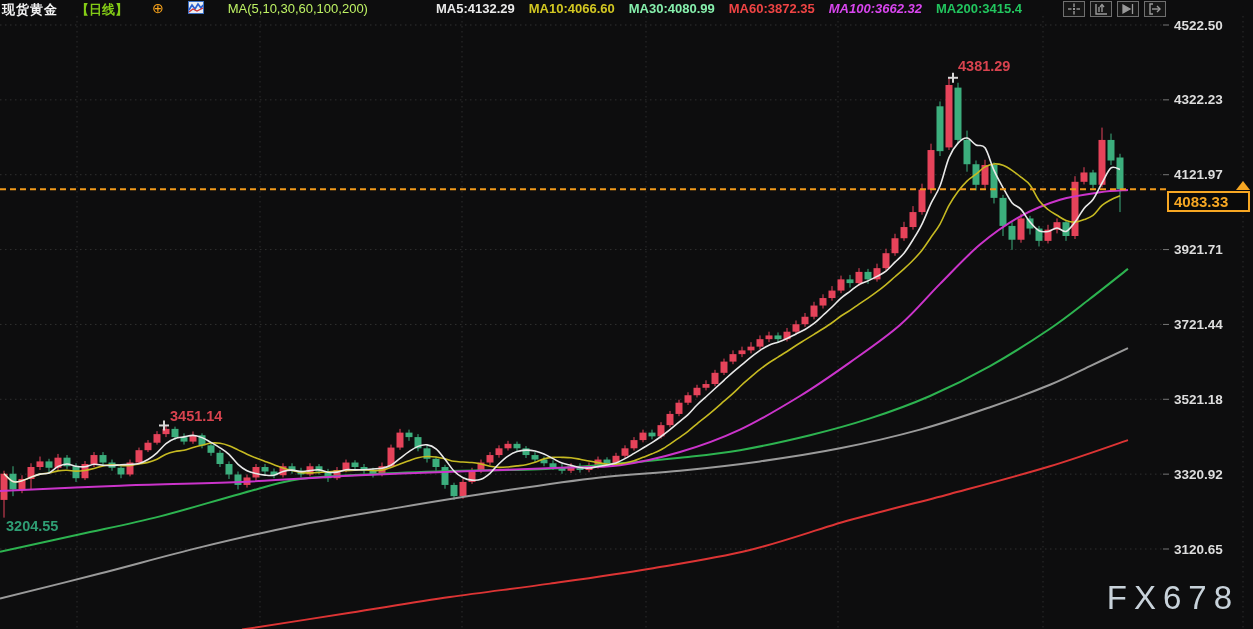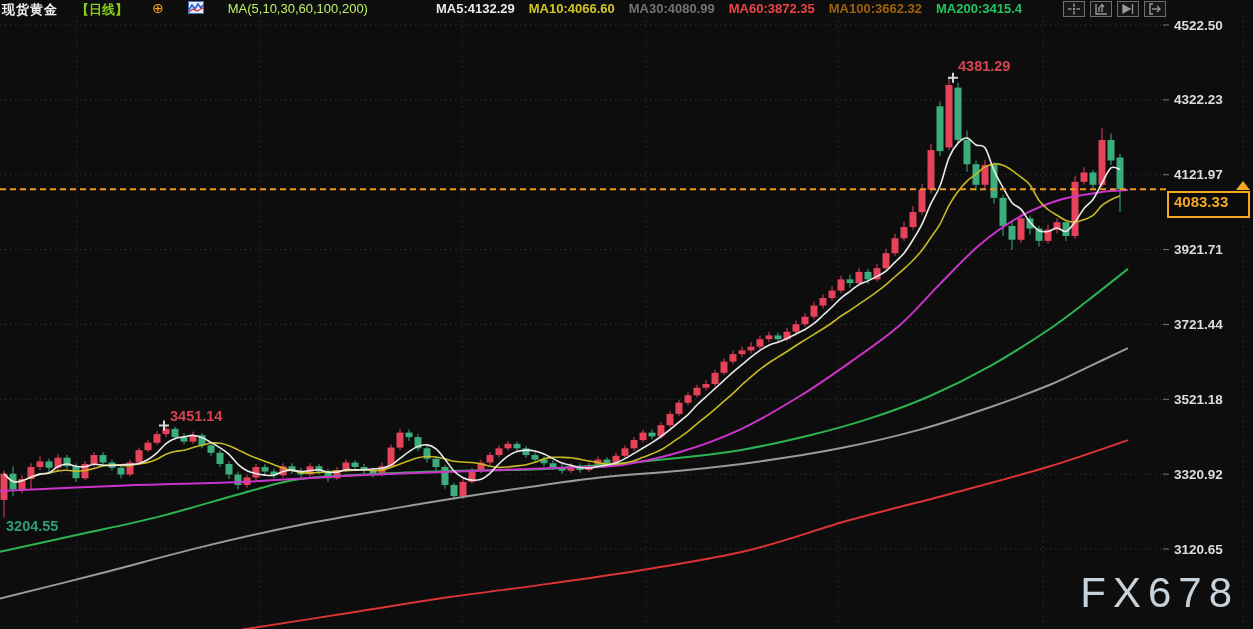--- a/index.html
+++ b/index.html
@@ -10,27 +10,27 @@
           gap:24px;font-size:13px;color:#e6e6e6;white-space:nowrap;z-index:5;}
   .header .title{color:#f2f2f2;font-weight:bold;letter-spacing:1px;}
   .header .period{color:#84cc16;font-weight:bold;}
   .header .globe{color:#f7a21b;font-size:14px;line-height:1;}
   .header .macap{color:#bef264;}
   .legend{display:flex;gap:14px;padding-left:44px;}
   .legend span{font-weight:bold;}
   .toolbar{position:absolute;top:1px;left:1063px;display:flex;gap:5px;z-index:6;}
   .tool{width:22px;height:16px;border:1px solid #6f6f6f;background:#161616;display:flex;
         align-items:center;justify-content:center;box-sizing:border-box;cursor:pointer;}
-  .pricetag{position:absolute;left:1167px;top:191px;width:83px;height:27px;
+  .pricetag{position:absolute;left:1167px;top:191px;width:83px;height:21px;
             border:2px solid #f7a723;background:#0a0a0a;color:#f7a723;font-size:15px;
             font-weight:bold;line-height:18px;padding-left:5px;box-sizing:border-box;z-index:4;}
   .tagarrow{position:absolute;left:1236px;top:181px;width:0;height:0;z-index:5;
             border-left:7px solid transparent;border-right:7px solid transparent;
             border-bottom:9px solid #f7a723;}
-  .watermark{position:absolute;right:14px;bottom:12px;font-size:42px;color:#c8d2da;
+  .watermark{position:absolute;right:14px;bottom:12px;font-size:33px;color:#c8d2da;
              letter-spacing:7px;z-index:3;}
 </style>
 </head>
 <body>
 <div id="app">
 
 <svg id="chart" width="1253" height="629">
       <line x1="0" y1="25" x2="1165" y2="25" stroke="#303030" stroke-width="1" stroke-dasharray="1.5 3.5"></line>
       <line x1="0" y1="99.8592788101439" x2="1165" y2="99.8592788101439" stroke="#303030" stroke-width="1" stroke-dasharray="1.5 3.5"></line>
       <line x1="0" y1="174.71481970253583" x2="1165" y2="174.71481970253583" stroke="#303030" stroke-width="1" stroke-dasharray="1.5 3.5"></line>
@@ -334,23 +334,23 @@
   <span class="globe">⊕</span>
   <svg width="16" height="13" viewBox="0 0 16 13">
     <rect x="0.5" y="0.5" width="15" height="12" fill="#e9eef4" stroke="#3a6fc4"></rect>
     <polyline points="1,9 4,4 7,8 10,3 13,7 15,4" fill="none" stroke="#2a5fd0" stroke-width="1.6"></polyline>
     <polyline points="1,11 5,8 9,10 15,7" fill="none" stroke="#d03030" stroke-width="1.2"></polyline>
   </svg>
   <span class="macap">MA(5,10,30,60,100,200)</span>
   <span class="legend">
         <span style="color: rgb(233, 233, 233);">MA5:4132.29</span>
         <span style="color: rgb(210, 199, 34);">MA10:4066.60</span>
-        <span style="color: #737373;">MA30:4080.99</span>
+        <span style="color: #86efac;">MA30:4080.99</span>
         <span style="color: #ef4444;">MA60:3872.35</span>
-        <span style="color: #a16207;">MA100:3662.32</span>
+        <span style="color: #d946ef; font-style: italic;">MA100:3662.32</span>
         <span style="color: #22c55e;">MA200:3415.4</span>
       </span>
 </div>
 
 <div class="toolbar">
   <span class="tool">
     <svg width="14" height="12" viewBox="0 0 14 12">
           <g stroke="#9a9a9a" stroke-width="1.4" fill="none">
       <line x1="7" y1="0.5" x2="7" y2="4"></line>
             <line x1="7" y1="8" x2="7" y2="11.5"></line>

